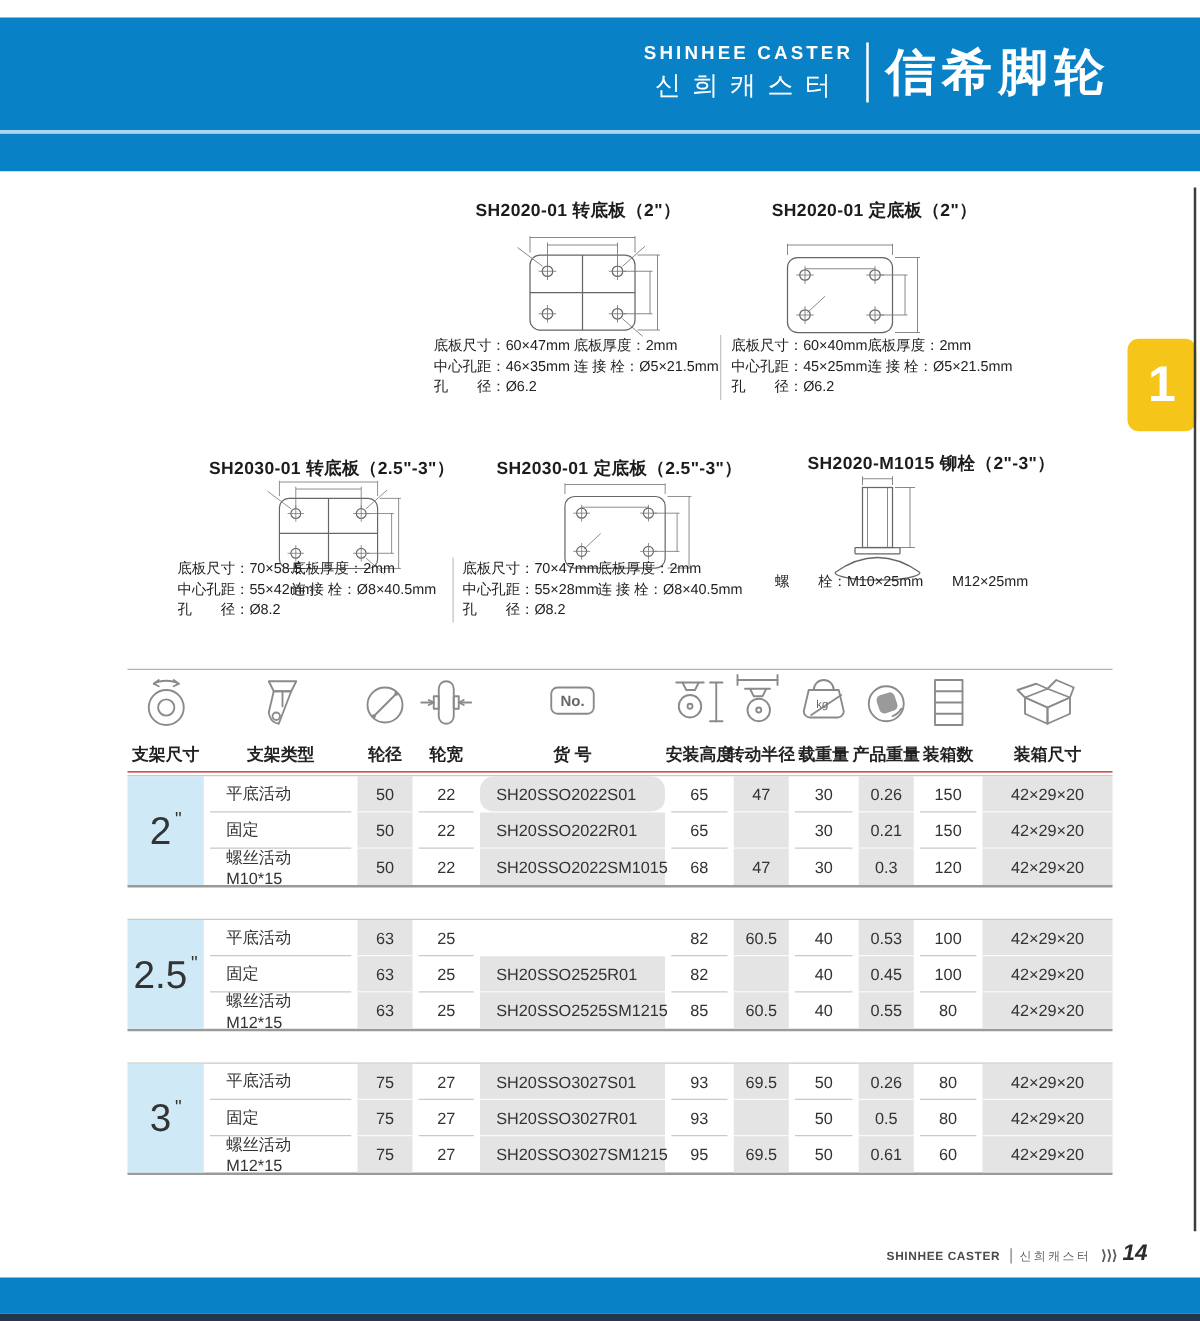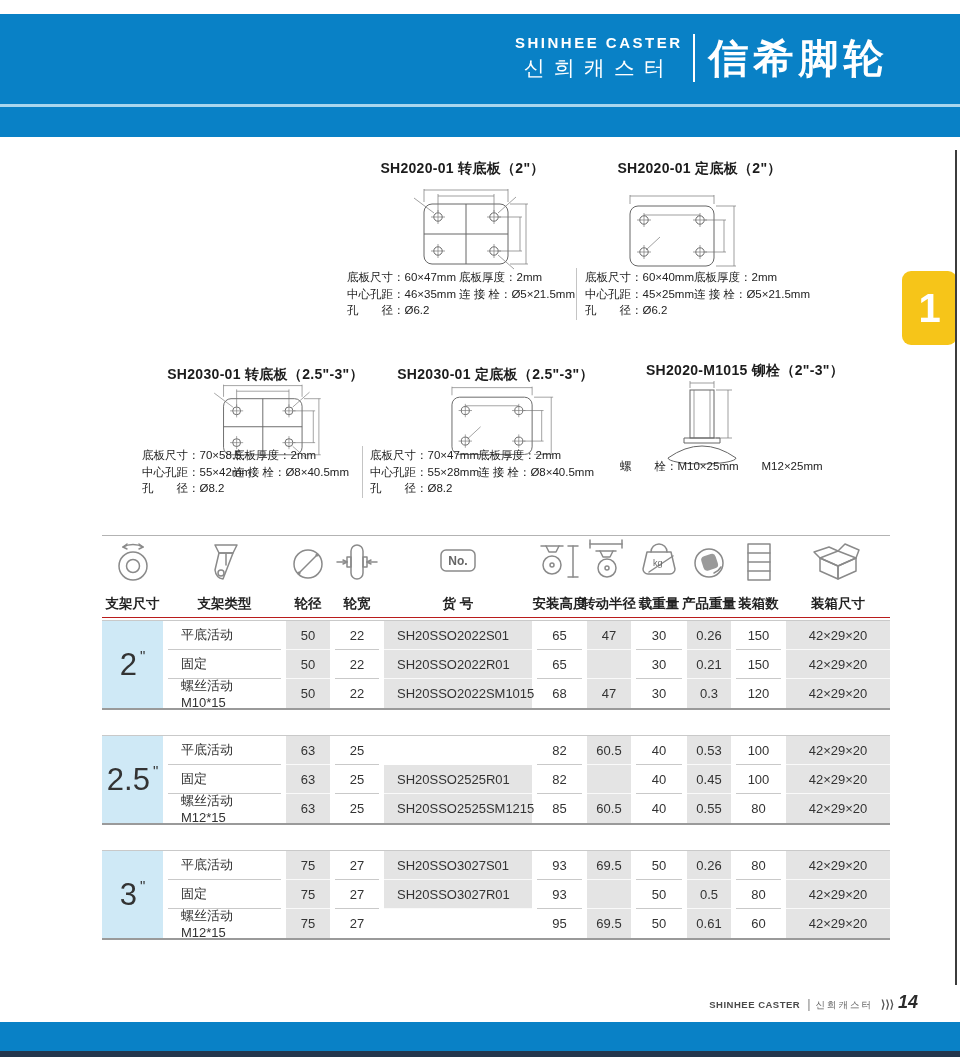--- a/index.html
+++ b/index.html
@@ -375,21 +375,21 @@
 
     <div id="table-groups">
         <div class="tgrid group">
           <div class="size-cell">
             <span class="size-num">2</span>
             <span class="size-unit">"</span>
           </div>
           <div class="cell  rb-w al" style="grid-area: 1 / 2;">平底活动</div>
           <div class="cell bg-g rb-g" style="grid-area: 1 / 3;">50</div>
           <div class="cell  rb-w" style="grid-area: 1 / 4;">22</div>
-          <div class="cell bg-g rb-g al" style="grid-area: 1 / 5;">SH20SSO2022S01</div>
+          <div class="cell bg-g rb-g al" style="grid-area: 1 / 5; border-radius: 11px;">SH20SSO2022S01</div>
           <div class="cell  rb-w" style="grid-area: 1 / 6;">65</div>
           <div class="cell bg-g rb-g" style="grid-area: 1 / 7;">47</div>
           <div class="cell  rb-w" style="grid-area: 1 / 8;">30</div>
           <div class="cell bg-g rb-g" style="grid-area: 1 / 9;">0.26</div>
           <div class="cell  rb-w" style="grid-area: 1 / 10;">150</div>
           <div class="cell bg-g rb-g" style="grid-area: 1 / 11;">42×29×20</div>
           <div class="cell  rb-w al" style="grid-area: 2 / 2;">固定</div>
           <div class="cell bg-g rb-g" style="grid-area: 2 / 3;">50</div>
           <div class="cell  rb-w" style="grid-area: 2 / 4;">22</div>
           <div class="cell bg-g rb-g al" style="grid-area: 2 / 5;">SH20SSO2022R01</div>
@@ -466,20 +466,21 @@
           <div class="cell bg-g rb-g al" style="grid-area: 2 / 5;">SH20SSO3027R01</div>
           <div class="cell  rb-w" style="grid-area: 2 / 6;">93</div>
           <div class="cell bg-g rb-g" style="grid-area: 2 / 7;"></div>
           <div class="cell  rb-w" style="grid-area: 2 / 8;">50</div>
           <div class="cell bg-g rb-g" style="grid-area: 2 / 9;">0.5</div>
           <div class="cell  rb-w" style="grid-area: 2 / 10;">80</div>
           <div class="cell bg-g rb-g" style="grid-area: 2 / 11;">42×29×20</div>
           <div class="cell  al" style="grid-area: 3 / 2;">螺丝活动 M12*15</div>
           <div class="cell bg-g" style="grid-area: 3 / 3;">75</div>
           <div class="cell " style="grid-area: 3 / 4;">27</div>
+          <div class="cell bg-g al" style="grid-area: 3 / 5;">SH20SSO3027SM1215</div>
           <div class="cell " style="grid-area: 3 / 6;">95</div>
           <div class="cell bg-g" style="grid-area: 3 / 7;">69.5</div>
           <div class="cell " style="grid-area: 3 / 8;">50</div>
           <div class="cell bg-g" style="grid-area: 3 / 9;">0.61</div>
           <div class="cell " style="grid-area: 3 / 10;">60</div>
           <div class="cell bg-g" style="grid-area: 3 / 11;">42×29×20</div>
         </div>
       </div>
   </div>
 

